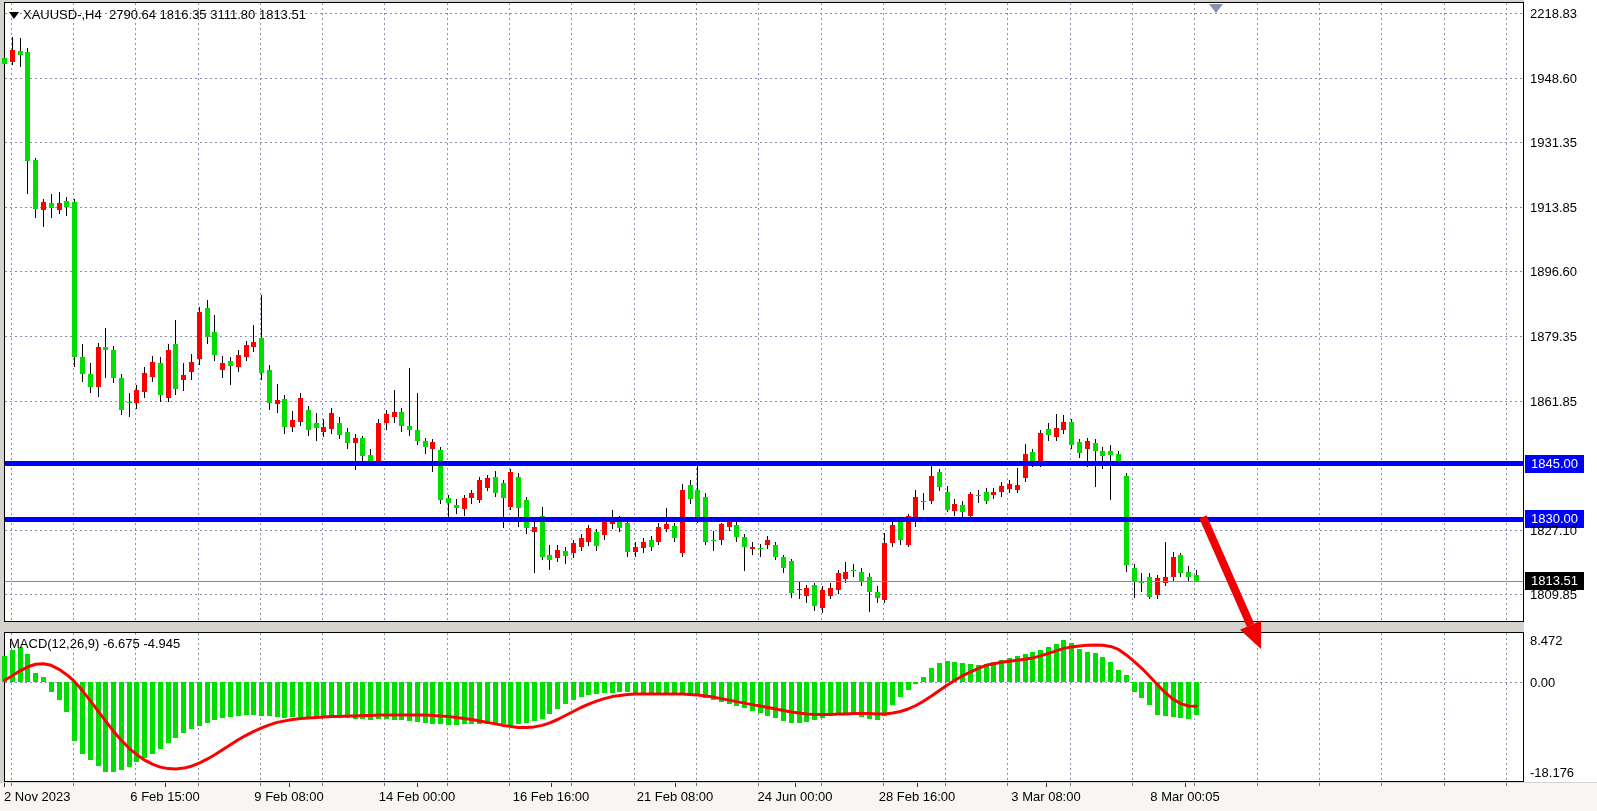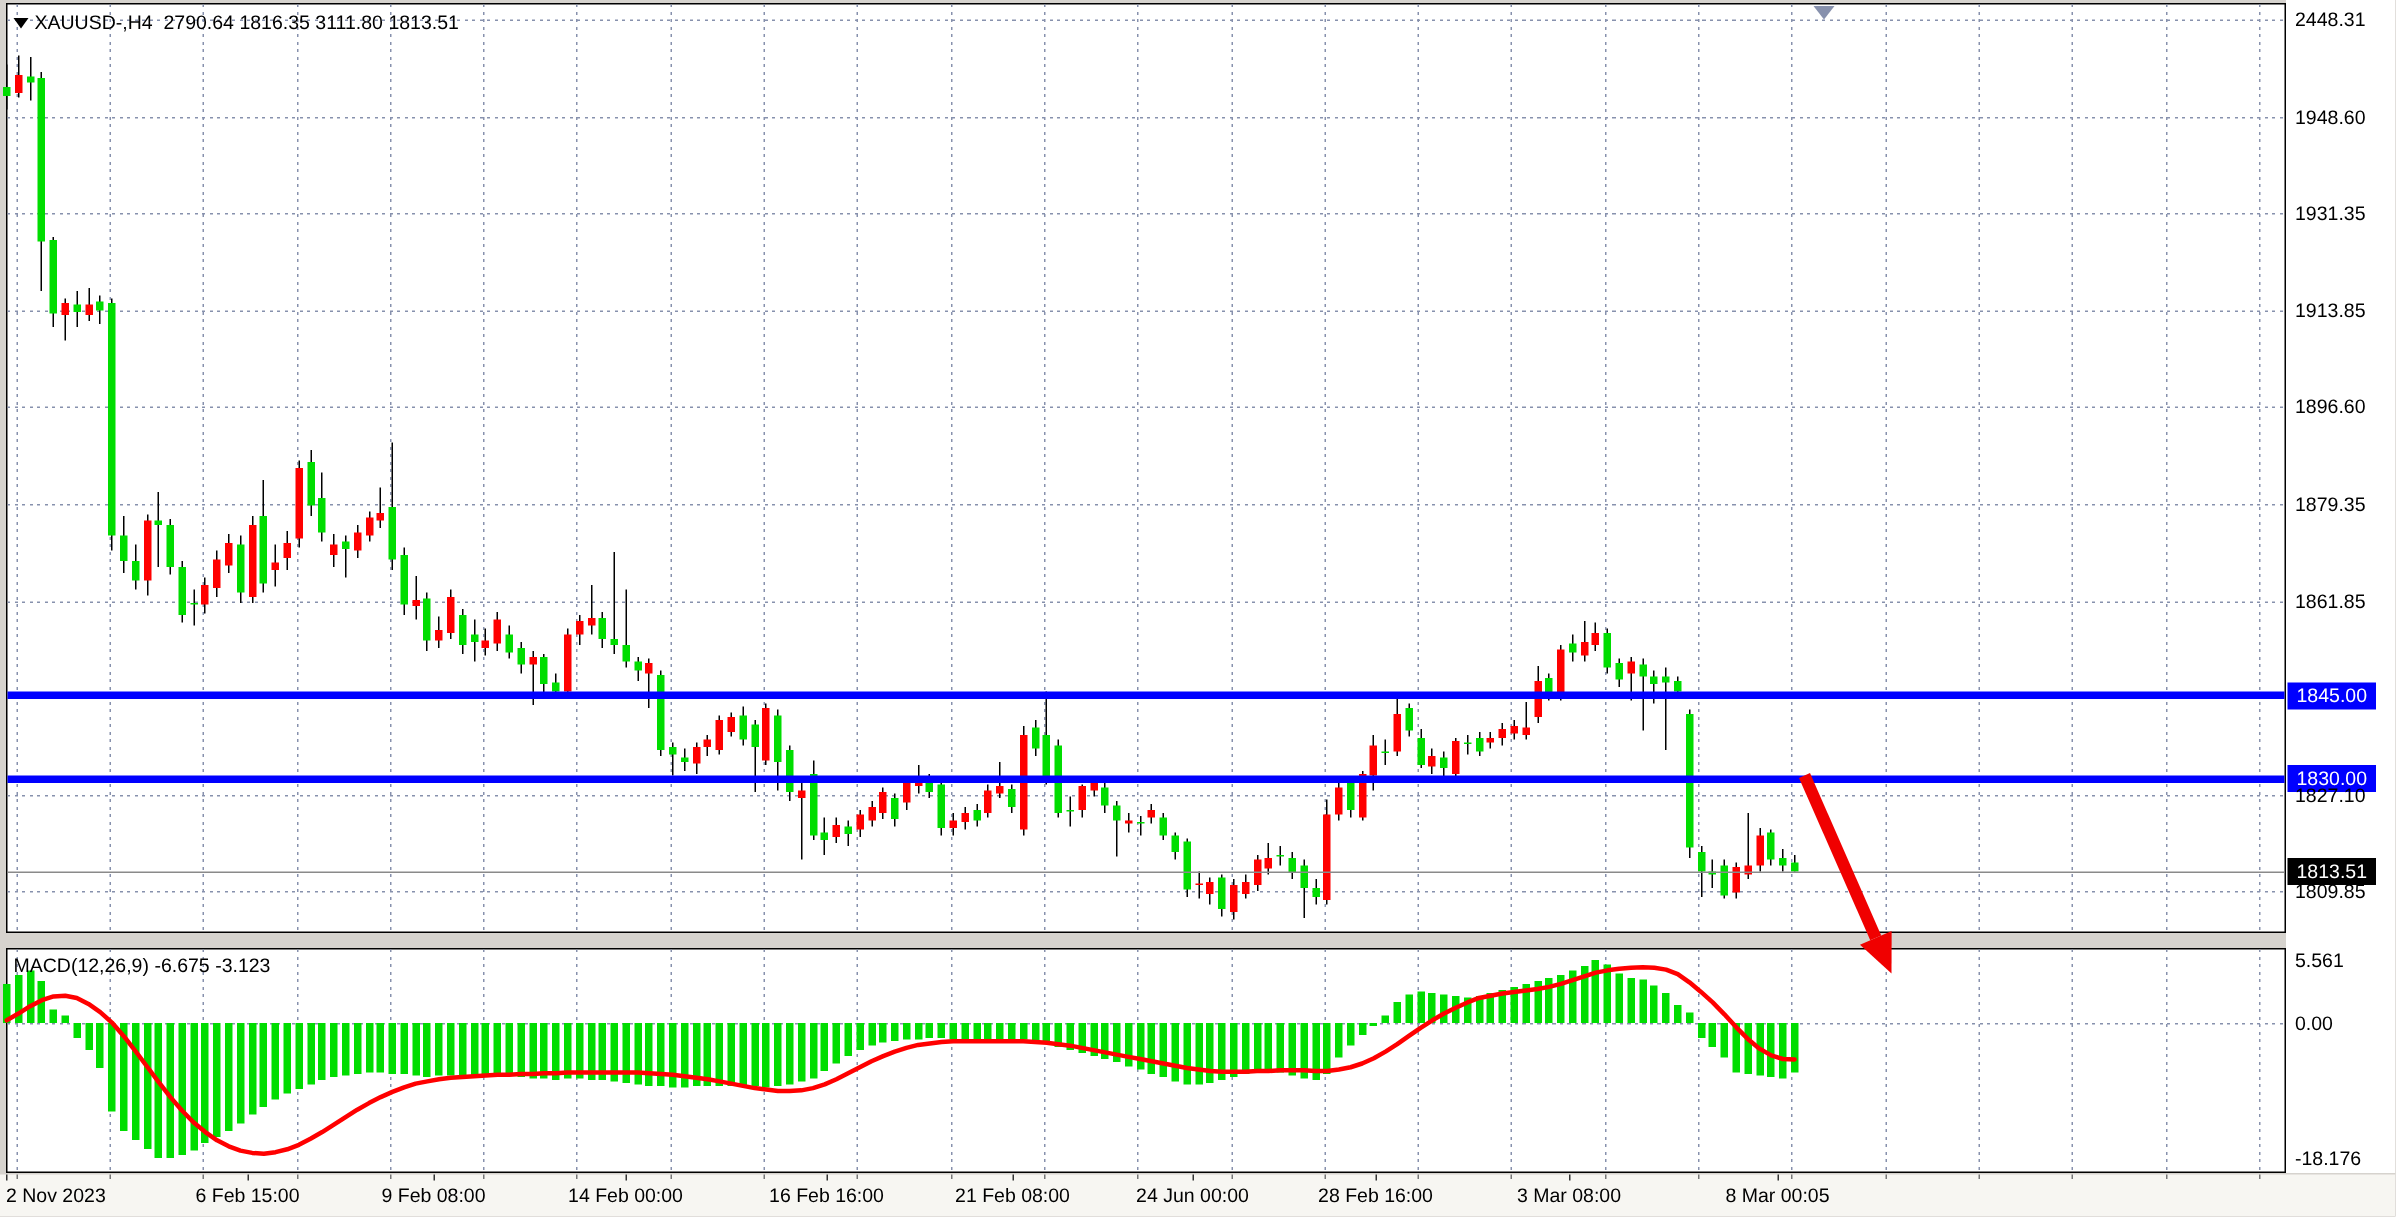--- a/index.html
+++ b/index.html
@@ -42,21 +42,21 @@
 <body>
 
 <div id="screen">
   <div id="mainPanel" class="panel"></div>
   <div id="macdPanel" class="panel"></div>
   <div id="axisArea"></div>
   <div id="timeStrip"></div>
 
   <div id="chartTitle"><span class="tri"></span><span>XAUUSD-,H4</span>&nbsp;&nbsp;<span>2790.64</span> <span>1816.35</span> <span>3111.80</span> <span>1813.51</span></div>
 
-  <div id="macdTitle"><span>MACD(12,26,9)</span> <span>-6.675</span> <span>-3.123</span></div>
+  <div id="macdTitle"><span>MACD(12,26,9)</span> <span>-6.675</span> <span>-4.945</span></div>
 
   <div id="shiftMarker" style="left: 1209px;"></div>
 <div class="hgrid" style="top:12.6px"></div>
     <div class="hgrid" style="top:77.8px"></div>
     <div class="hgrid" style="top:142.0px"></div>
     <div class="hgrid" style="top:207.2px"></div>
     <div class="hgrid" style="top:271.4px"></div>
     <div class="hgrid" style="top:335.6px"></div>
     <div class="hgrid" style="top:400.8px"></div>
     <div class="hgrid" style="top:530.2px"></div>
@@ -602,33 +602,33 @@
     <div class="bidline" style="top:580.8px"></div>
     <div class="level" style="top:461.0px;background:#0000ff"></div>
     <div class="level" style="top:516.9px;background:#0000ff"></div>
     <svg id="overlay" width="1597" height="811" viewBox="0 0 1597 811">
     <polyline points="4.5,680.2 12.3,675.7 20.1,670.8 27.9,666.8 35.7,664.3 43.5,663.8 51.2,665.3 59.0,669.3 66.8,674.7 74.6,681.7 82.4,690.6 90.2,700.6 98.0,711.0 105.8,721.4 113.6,731.4 121.3,740.3 129.1,748.3 136.9,754.7 144.7,760.2 152.5,764.2 160.3,767.1 168.1,768.6 175.9,769.1 183.7,768.1 191.5,766.2 199.3,763.2 207.0,759.2 214.8,754.7 222.6,749.8 230.4,744.8 238.2,739.8 246.0,735.4 253.8,731.4 261.6,727.9 269.4,724.9 277.1,722.4 284.9,720.9 292.7,719.5 300.5,718.5 308.3,718.0 316.1,717.5 323.9,717.0 331.7,716.5 339.5,716.5 347.3,716.0 355.1,716.0 362.8,715.5 370.6,715.5 378.4,715.0 386.2,715.0 394.0,715.0 401.8,715.0 409.6,715.0 417.4,715.0 425.2,715.0 432.9,715.5 440.7,716.0 448.5,716.5 456.3,717.5 464.1,718.5 471.9,719.5 479.7,720.9 487.5,722.4 495.3,723.9 503.1,725.4 510.9,726.4 518.6,727.4 526.4,727.4 534.2,726.9 542.0,725.4 549.8,722.9 557.6,719.5 565.4,715.5 573.2,711.5 581.0,707.5 588.8,704.1 596.5,701.1 604.3,698.6 612.1,696.6 619.9,695.6 627.7,694.6 635.5,694.1 643.3,694.1 651.1,694.1 658.9,694.1 666.6,694.1 674.4,694.1 682.2,694.1 690.0,694.6 697.8,695.1 705.6,696.1 713.4,697.1 721.2,698.6 729.0,700.1 736.8,701.6 744.5,703.1 752.3,704.6 760.1,706.0 767.9,707.5 775.7,709.0 783.5,710.5 791.3,712.0 799.1,713.0 806.9,714.0 814.7,714.5 822.5,714.5 830.2,714.5 838.0,714.0 845.8,714.0 853.6,713.5 861.4,713.5 869.2,713.5 877.0,714.0 884.8,714.0 892.6,713.0 900.4,711.5 908.1,709.0 915.9,705.5 923.7,701.1 931.5,696.1 939.3,690.6 947.1,685.2 954.9,680.2 962.7,675.7 970.5,671.8 978.3,668.3 986.0,665.3 993.8,663.8 1001.6,662.3 1009.4,661.3 1017.2,660.3 1025.0,659.3 1032.8,657.9 1040.6,655.9 1048.4,653.4 1056.2,650.9 1063.9,648.4 1071.7,646.9 1079.5,645.9 1087.3,645.2 1095.1,644.9 1102.9,645.2 1110.7,646.4 1118.5,649.4 1126.3,654.9 1134.0,661.3 1141.8,668.3 1149.6,676.2 1157.4,684.7 1165.2,692.6 1173.0,699.1 1180.8,703.6 1188.6,706.0 1196.4,706.3" fill="none" stroke="#ff0000" stroke-width="3" stroke-linejoin="round" stroke-linecap="round"></polyline>
     <g>
       <line x1="1203" y1="517" x2="1250.5" y2="625.2" stroke="#f00000" stroke-width="8"></line>
       <polygon points="1261,649 1240.0,629.8 1261.1,620.6" fill="#f00000"></polygon>
     </g>
   </svg>
-    <div class="plabel" style="top:12.6px">2448.31</div>
+    <div class="plabel" style="top:12.6px">2218.83</div>
     <div class="plabel" style="top:77.8px">1948.60</div>
     <div class="plabel" style="top:142.0px">1931.35</div>
     <div class="plabel" style="top:207.2px">1913.85</div>
     <div class="plabel" style="top:271.4px">1896.60</div>
     <div class="plabel" style="top:335.6px">1879.35</div>
     <div class="plabel" style="top:400.8px">1861.85</div>
     <div class="badge" style="top:463.5px;background:#0000ff">1845.00</div>
     <div class="badge" style="top:519.4px;background:#0000ff">1830.00</div>
     <div class="plabel" style="top:530.2px">1827.10</div>
     <div class="badge" style="top:580.8px;background:#000000">1813.51</div>
     <div class="plabel" style="top:594.4px">1809.85</div>
-    <div class="mlabel" style="top:639.6px">5.561</div>
+    <div class="mlabel" style="top:639.6px">8.472</div>
     <div class="mlabel" style="top:681.7px">0.00</div>
     <div class="mlabel" style="top:772.0px">-18.176</div>
     <div class="tlabel" style="left:4px;">2 Nov 2023</div>
     <div class="tick" style="left:4px"></div>
     <div class="tlabel" style="left:165px;transform:translateX(-50%);">6 Feb 15:00</div>
     <div class="tick" style="left:165px"></div>
     <div class="tlabel" style="left:289px;transform:translateX(-50%);">9 Feb 08:00</div>
     <div class="tick" style="left:289px"></div>
     <div class="tlabel" style="left:417px;transform:translateX(-50%);">14 Feb 00:00</div>
     <div class="tick" style="left:417px"></div>

